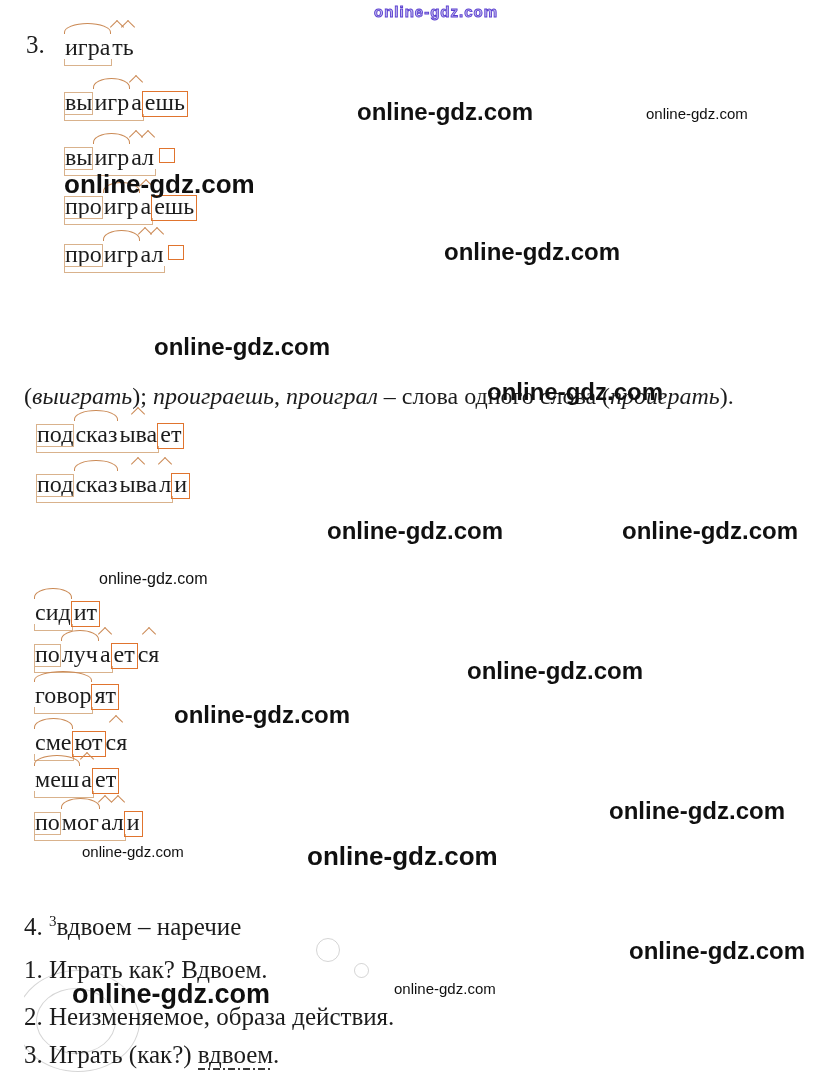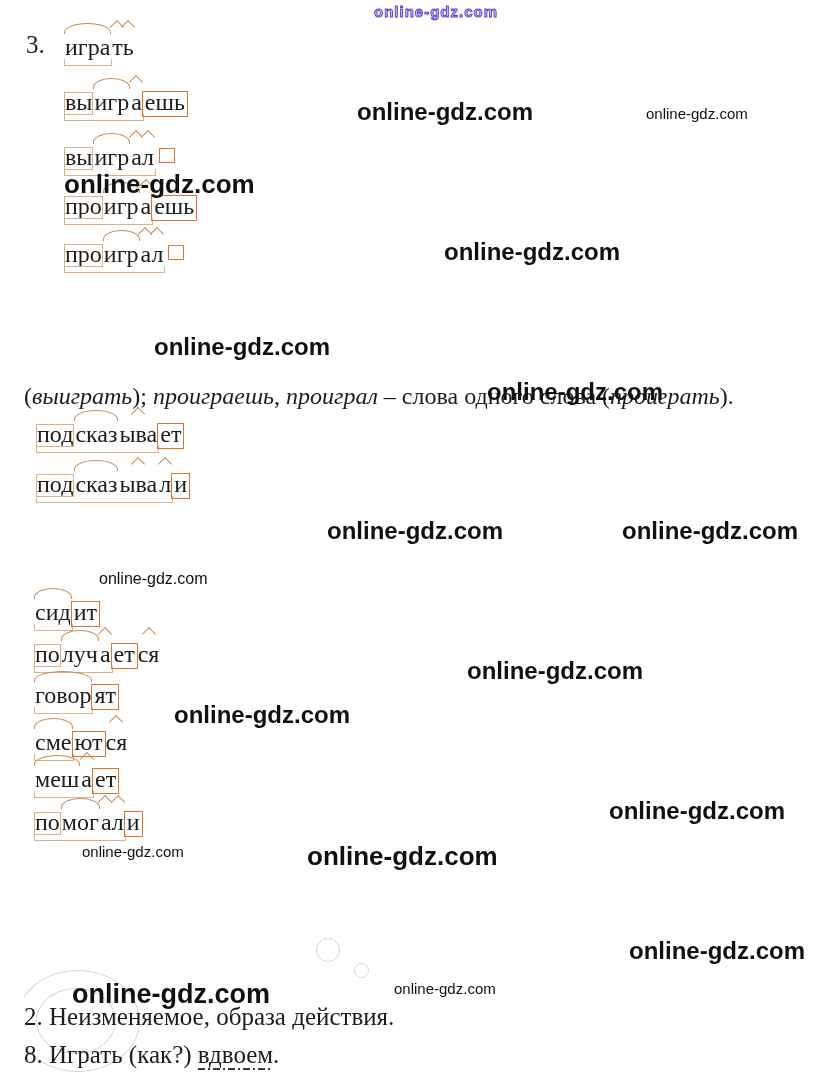--- a/index.html
+++ b/index.html
@@ -129,16 +129,18 @@
 
   <div class="wordgroup" id="group3">
       <span class="word"><span class="stem"><span class="seg m-root">сид</span></span><span class="seg m-ending">ит</span></span>
       <span class="word"><span class="stem"><span class="seg m-prefix">по</span><span class="seg m-root">луч</span><span class="seg m-sfx">а</span></span><span class="seg m-ending">ет</span><span class="seg m-sfx">ся</span></span>
       <span class="word"><span class="stem"><span class="seg m-root">говор</span></span><span class="seg m-ending">ят</span></span>
       <span class="word"><span class="stem"><span class="seg m-root">сме</span></span><span class="seg m-ending">ют</span><span class="seg m-sfx">ся</span></span>
       <span class="word"><span class="stem"><span class="seg m-root">меш</span><span class="seg m-sfx">а</span></span><span class="seg m-ending">ет</span></span>
       <span class="word"><span class="stem"><span class="seg m-prefix">по</span><span class="seg m-root">мог</span><span class="seg m-sfx2">ал</span></span><span class="seg m-ending">и</span></span>
     </div>
 
+  <div class="botline" id="task4-line"><span>4. </span><span class="sup">3</span><span>вдвоем – наречие</span></div>
+  <div class="botline" id="a1-line"><span>1. Играть как? Вдвоем.</span></div>
   <div class="botline" id="a2-line"><span>2. Неизменяемое, образа действия.</span></div>
-  <div class="botline" id="a3-line"><span>8. Играть (как?) </span><span class="udd">вдвоем</span><span>.</span></div>
+  <div class="botline" id="a3-line"><span>3. Играть (как?) </span><span class="udd">вдвоем</span><span>.</span></div>
 
 </div>
 
 </body></html>

